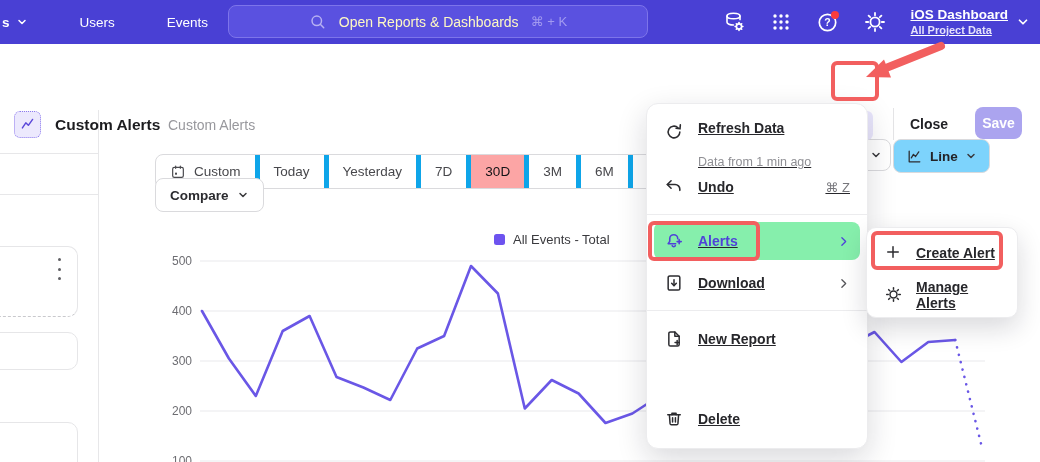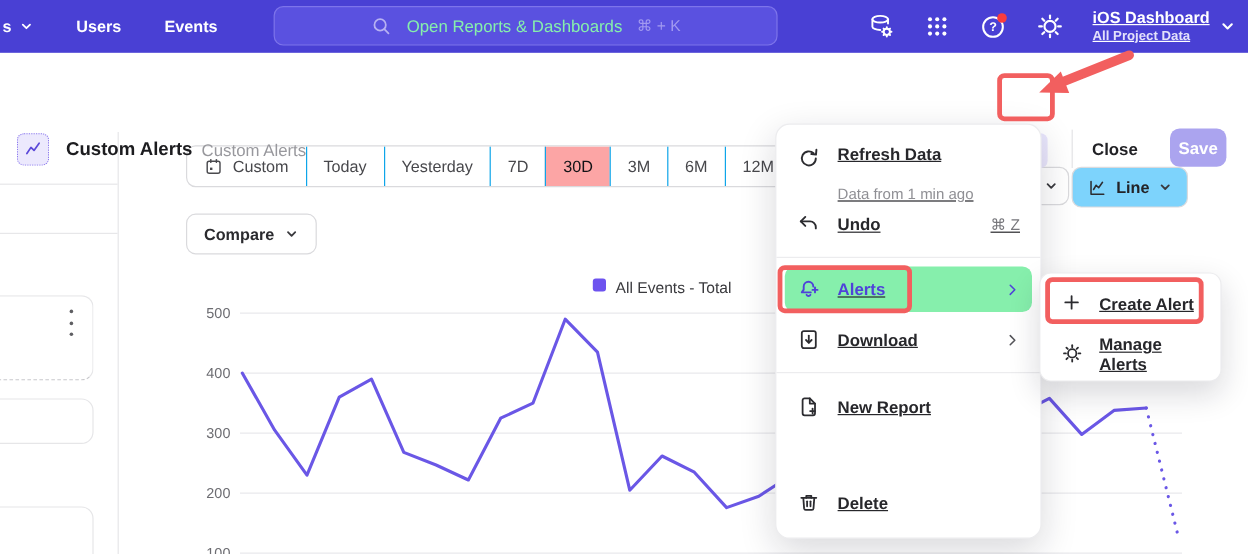--- a/index.html
+++ b/index.html
@@ -4,25 +4,25 @@
 <style>
   html,body{margin:0;padding:0;}
   .page{position:relative;width:1040px;height:462px;overflow:hidden;background:#fff;
         font-family:"Liberation Sans",sans-serif;-webkit-font-smoothing:antialiased;}
   svg{display:block;}
 
   
   .navbar{position:absolute;left:0;top:0;width:1040px;height:44px;background:#4940d4;color:#fff;z-index:10;}
   .nav-left{position:absolute;left:0;top:0;height:44px;display:flex;align-items:center;}
   .nav-brand{display:flex;align-items:center;gap:6px;font-size:13.5px;font-weight:700;margin-left:2px;cursor:pointer;}
-  .nav-item{font-size:13.5px;font-weight:700;margin-left:36px;cursor:pointer;}
+  .nav-item{font-size:13.5px;font-weight:400;margin-left:52px;cursor:pointer;}
   .nav-search{position:absolute;left:228px;top:5px;width:420px;height:33px;box-sizing:border-box;
       background:#5a51e0;border:1px solid #7d74ea;border-radius:8px;display:flex;align-items:center;
       justify-content:center;gap:12px;cursor:text;}
-  .nav-search .ph{color:#86efac;font-size:14px;}
+  .nav-search .ph{color:#fef9c3;font-size:14px;}
   .nav-search .kbd{color:#a29af0;font-size:13px;}
   .nav-icons{position:absolute;right:0;top:0;height:44px;display:flex;align-items:center;}
   .nav-ic{width:24px;height:24px;margin-right:23px;color:#fff;cursor:pointer;position:relative;}
   .proj{display:flex;align-items:center;gap:8px;margin-right:10px;cursor:pointer;}
   .proj-txt{display:flex;flex-direction:column;line-height:1.25;text-decoration:underline;}
   .proj-name{font-size:13.5px;font-weight:700;}
   .proj-scope{font-size:11px;font-weight:700;color:#e4e1fb;}
 
   
   .header{position:absolute;left:0;top:44px;width:1040px;height:66px;background:#fff;z-index:9;}
@@ -44,36 +44,36 @@
 
   
   .side-vline{position:absolute;left:98px;top:108px;width:1px;height:354px;background:#e7e7e9;}
   .side-hline{position:absolute;left:0;width:98px;height:1px;background:#e7e7e9;}
   .side-card{position:absolute;left:-22px;width:100px;background:#fff;border:1px solid #e6e6e8;border-radius:10px;box-sizing:border-box;}
   .kebab{position:absolute;left:52px;top:258px;width:14px;height:22px;display:flex;flex-direction:column;
       align-items:center;justify-content:space-between;cursor:pointer;}
   .kebab i{width:3px;height:3px;border-radius:50%;background:#5f5f63;}
 
   
-  .seg{position:absolute;left:155px;top:121px;height:33px;display:flex;align-items:stretch;
+  .seg{position:absolute;left:155px;top:154px;height:33px;display:flex;align-items:stretch;
       border:1px solid #dadadd;border-radius:8px;overflow:hidden;background:#fff;z-index:2;}
   .seg-item{display:flex;align-items:center;gap:8px;padding:0 14px;font-size:13.5px;color:#48484c;
-      border-left:1px solid #0ea5e9;cursor:pointer;white-space:nowrap;}
+      border-left:5px solid #0ea5e9;cursor:pointer;white-space:nowrap;}
   .seg-item:first-child{border-left:none;}
   .seg-item.active{background:#fca5a5;color:#131316;font-weight:400;}
   .compare-btn{position:absolute;left:155px;top:178px;height:32px;padding:0 14px;display:flex;align-items:center;gap:8px;
       border:1px solid #dadadd;border-radius:8px;background:#fff;font-size:13.5px;font-weight:700;color:#2b2b2f;cursor:pointer;z-index:2;}
   .hidden-dd{position:absolute;left:850px;top:139px;width:41px;height:32px;border:1px solid #dadadd;border-radius:8px;
       background:#fff;display:flex;align-items:center;justify-content:flex-end;padding-right:8px;box-sizing:border-box;z-index:2;cursor:pointer;}
   .line-btn{position:absolute;left:893px;top:139px;width:95px;height:32px;border:1px solid #dadadd;border-radius:8px;
       background:#7dd3fc;display:flex;align-items:center;justify-content:center;gap:7px;font-size:13.5px;font-weight:700;color:#232327;z-index:2;cursor:pointer;}
 
   
   #chart-svg{position:absolute;left:0;top:0;z-index:1;pointer-events:none;}
-  .legend{position:absolute;left:494px;top:232px;display:flex;gap:8px;z-index:2;}
+  .legend{position:absolute;left:494px;top:232px;display:flex;align-items:center;gap:8px;z-index:2;}
   .legend .sw{width:11px;height:11px;border-radius:2.5px;background:#6d53ef;}
   .legend .lt{font-size:13px;color:#3a3a3e;}
 
   
   .menu{position:absolute;left:646px;top:103px;width:220px;height:344px;background:#fff;border:1px solid #ececee;
       border-radius:12px;box-shadow:0 10px 30px rgba(20,20,40,.16);z-index:30;}
   .menu-item{position:absolute;left:7px;right:7px;height:38px;display:flex;align-items:center;padding:0 10px;
       border-radius:8px;cursor:pointer;color:#27272b;text-decoration:underline;}
   .mi-icon{width:20px;height:20px;margin-right:14px;flex:none;color:#2c2c30;}
   .mi-label{font-size:14px;font-weight:700;color:#27272b;}

